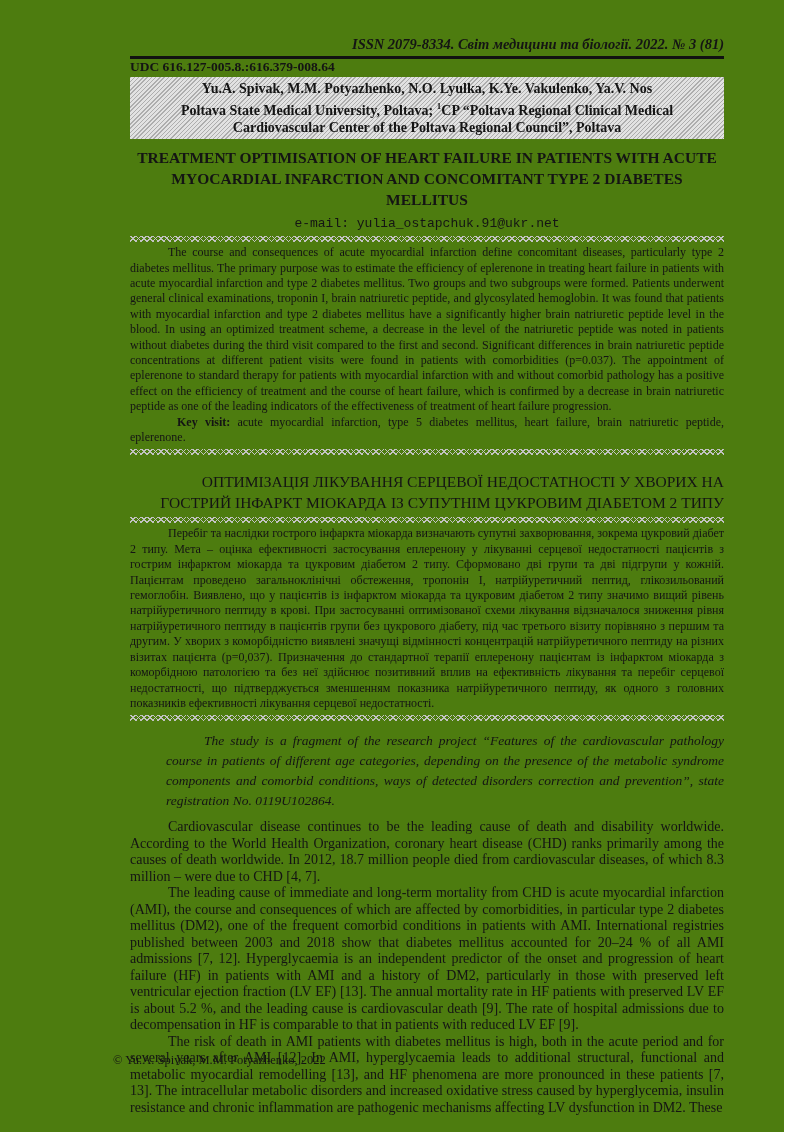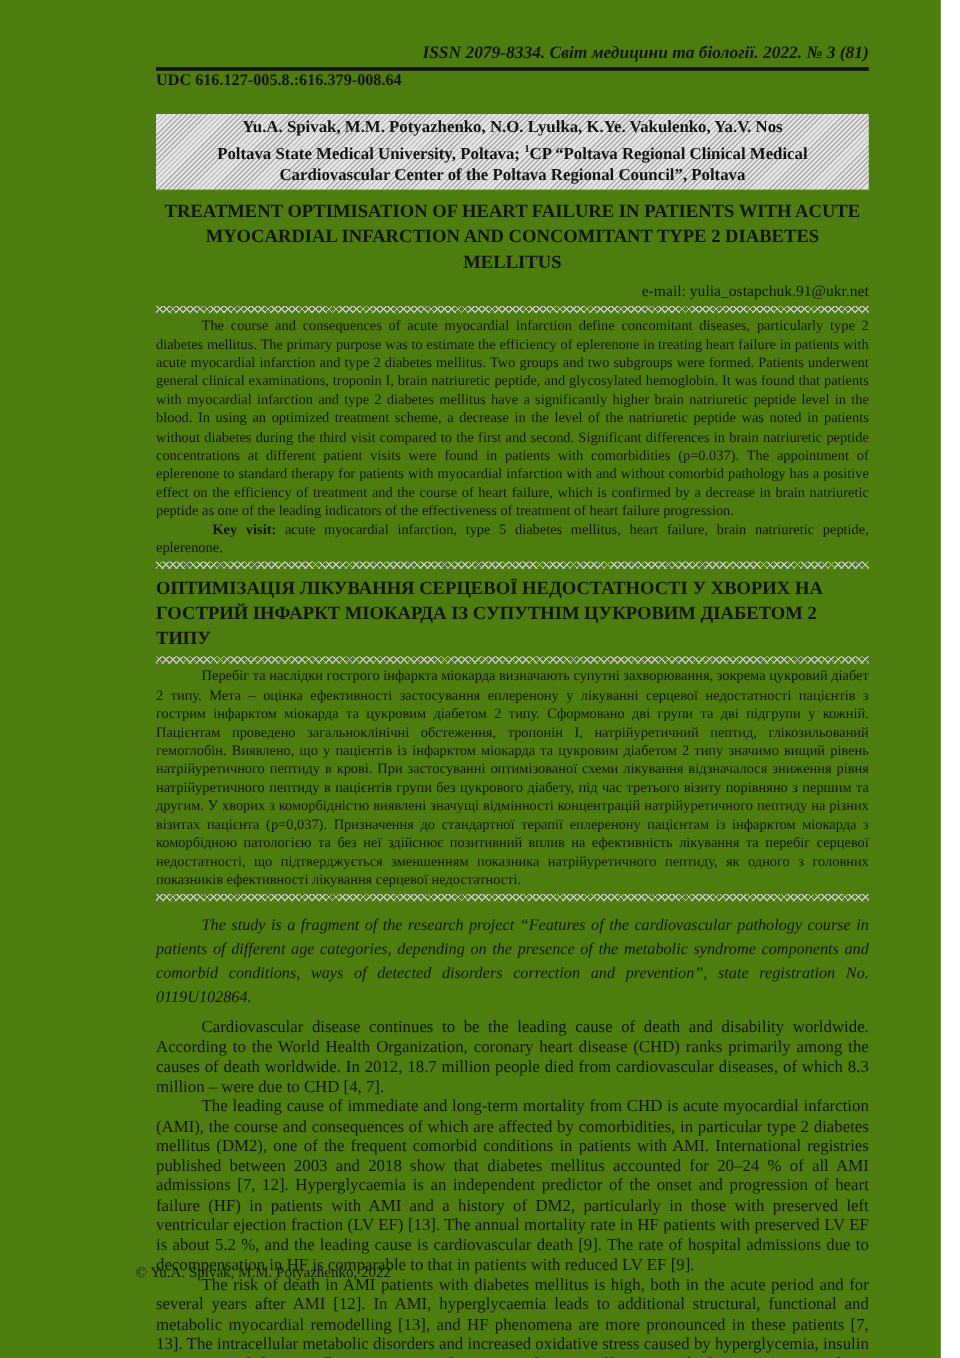--- a/index.html
+++ b/index.html
@@ -33,41 +33,42 @@
     font-weight: bold;
     font-size: 13.5px;
     line-height: 16px;
   }
   .udc {
     font-weight: bold;
     font-size: 13.5px;
     line-height: 16px;
   }
   .band {
-    margin-top: 20px;
+    margin-top: 2px;
     padding: 3px 6px;
     text-align: center;
     font-weight: bold;
     font-size: 14px;
     line-height: 17.5px;
     background: repeating-linear-gradient(135deg, #adadad 0 1px, #e2e2e2 1px 3px);
   }
   .band sup { font-size: 9px; }
   .title-en {
     margin-top: 8px;
     text-align: center;
     font-weight: bold;
     font-size: 15.5px;
     line-height: 21px;
   }
   .email {
     margin-top: 6px;
-    text-align: right;
+    text-align: center;
     font-size: 13px;
     line-height: 16px;
+    font-family: Liberation Mono, monospace;
   }
   .zigzag {
     height: 6px;
     margin-top: 4px;
     margin-bottom: 3px;
     background:
       repeating-linear-gradient(45deg,  #c3c3c3 0 1px, transparent 1px 4px),
       repeating-linear-gradient(-45deg, #c3c3c3 0 1px, transparent 1px 4px);
   }
   .abstract {
@@ -78,34 +79,35 @@
   }
   .kw { text-indent: 47px; }
   .authors-uk {
     margin-top: 6px;
     text-align: center;
     font-weight: bold;
     font-size: 15px;
     line-height: 19px;
   }
   .title-uk {
-    margin-top: 6px;
-    text-align: left;
-    font-weight: bold;
+    margin-top: 16px;
+    text-align: right;
+    font-weight: normal;
     font-size: 15.5px;
     line-height: 21px;
   }
   .study-note {
     margin-top: 10px;
     margin-bottom: 8px;
     font-style: italic;
     font-size: 13.5px;
     line-height: 20px;
     text-align: justify;
     text-indent: 38px;
+    margin-left: 36px;
   }
   .bodytext p {
     font-size: 14px;
     line-height: 16.5px;
     text-align: justify;
     text-indent: 38px;
   }
   .footer {
     position: absolute;
     left: 85px;

